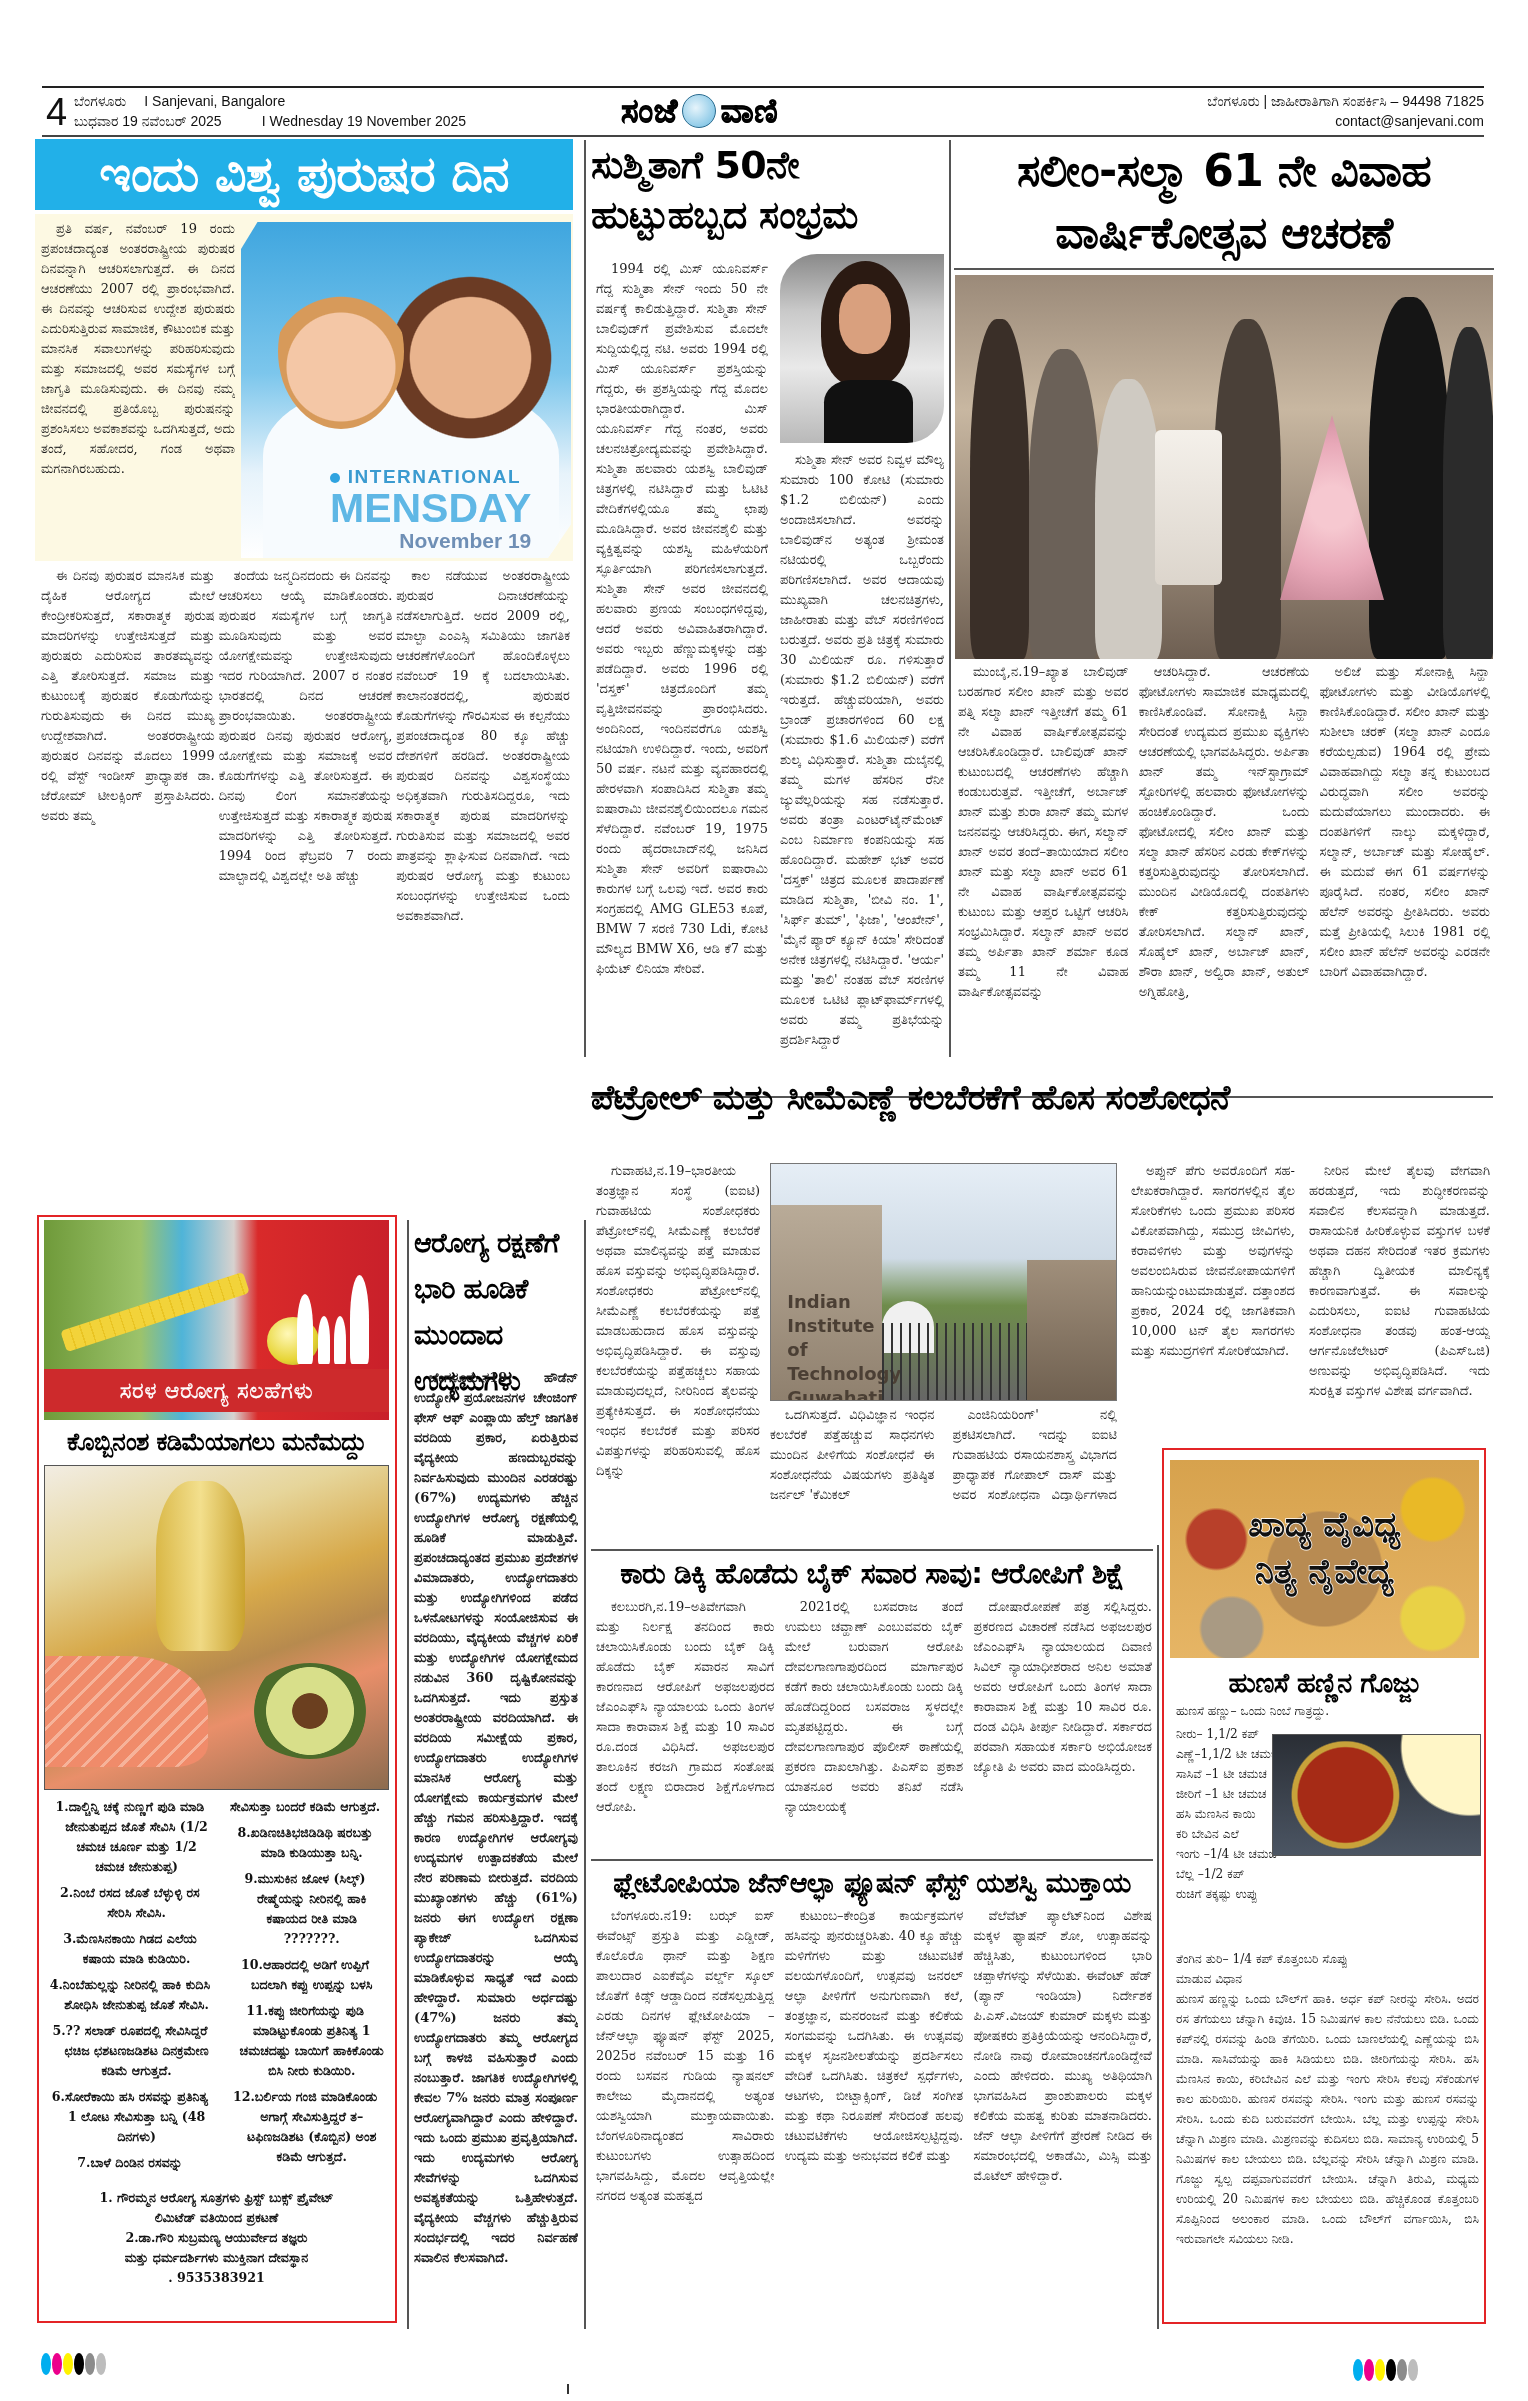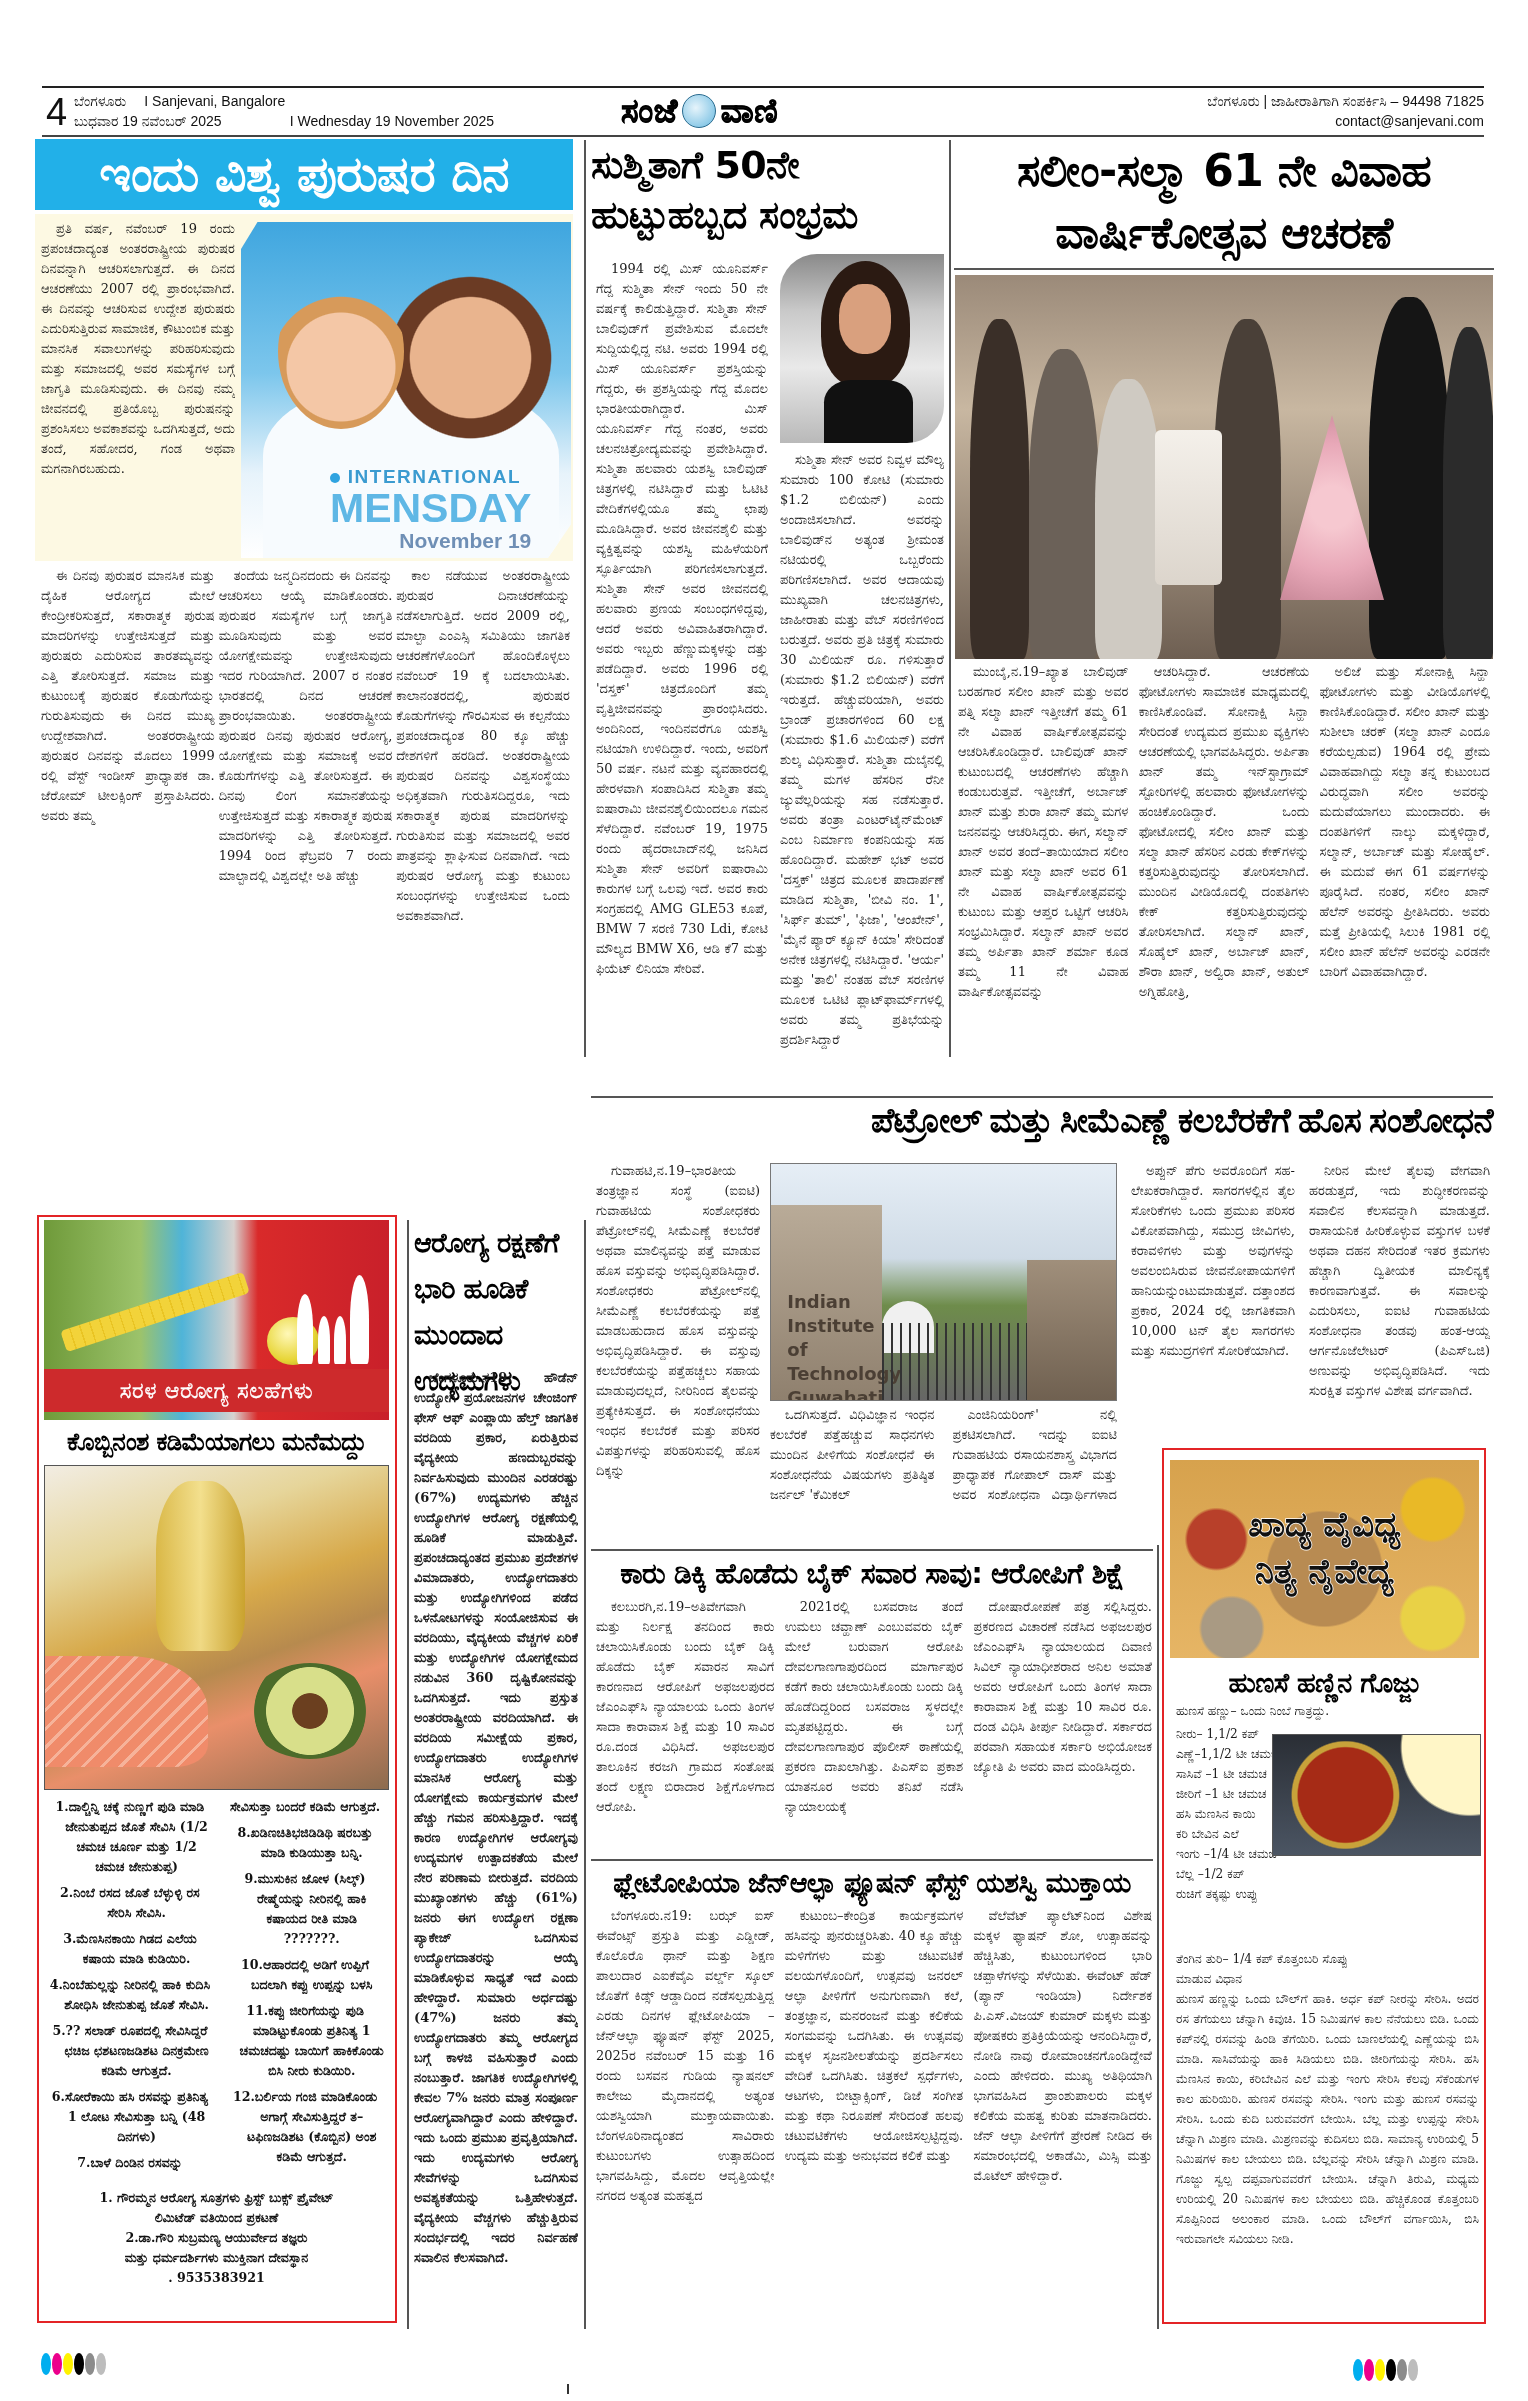--- a/index.html
+++ b/index.html
@@ -56,21 +56,21 @@
   .sal-head { left: 954px; top: 140px; width: 540px; height: 126px; font-size: 44px; line-height: 62px; text-align: center; }
   .sal-rule-top { left: 954px; top: 268px; width: 540px; }
   .sal-photo { left: 955px; top: 275px; width: 538px; height: 384px; background: linear-gradient(180deg, #9b8a79 0%, #c8b7a1 35%, #6e5f52 100%); overflow: hidden; }
   .sal-photo .p { position: absolute; border-radius: 45% 45% 10% 10%; }
   .sal-photo .cake1 { position: absolute; left: 200px; top: 155px; width: 67px; height: 155px; background: linear-gradient(180deg, #f4f0ea, #dcd5cc); border-radius: 6px; }
   .sal-photo .cake2 { position: absolute; left: 325px; top: 140px; width: 104px; height: 185px; background: radial-gradient(circle, #f6c8d0 20%, #e8a8b8 60%, #c88898 100%); clip-path: polygon(50% 0, 100% 100%, 0 100%); }
   .sal-text { left: 958px; top: 662px; width: 532px; height: 393px; display: grid; grid-template-columns: repeat(3, 1fr); column-gap: 10.4px; }
 
   
   .pet-rule { left: 591px; top: 1096px; width: 902px; }
-  .pet-head { left: 591px; top: 1099px; width: 902px; height: 44px; font-size: 34px; line-height: 44px; text-align: right; font-family: Liberation Serif, serif; }
+  .pet-head { left: 591px; top: 1075px; width: 902px; height: 44px; font-size: 34px; line-height: 44px; text-align: left; }
   .pet-col1 { left: 596px; top: 1161px; width: 164px; height: 340px; }
   .iit-photo { left: 770px; top: 1163px; width: 347px; height: 238px; border: 1.5px solid #777; background: linear-gradient(180deg, #e6eef6 0%, #cfdbe6 40%, #6e8c4b 60%, #666 100%); overflow: hidden; }
   .iit-photo .wall-l { position: absolute; left: 0; top: 41px; width: 111px; height: 200px; background: linear-gradient(180deg, #b9ab98, #8e7f6d); }
   .iit-photo .wall-r { position: absolute; right: 0; top: 96px; width: 89px; height: 148px; background: linear-gradient(180deg, #a08f7b, #6d5e4e); }
   .iit-photo .gate { position: absolute; left: 111px; top: 159px; width: 148px; height: 81px; background: repeating-linear-gradient(90deg, #333 0 2.2px, transparent 2.2px 9px); }
   .iit-photo .kiosk { position: absolute; left: 111px; top: 137px; width: 52px; height: 52px; background: #f0f0f0; border-radius: 50% 50% 0 0; }
   .iit-photo .sign { position: absolute; left: 16.3px; top: 126px; font-family: "DejaVu Sans", sans-serif; font-weight: 700; font-size: 18px; line-height: 24px; color: #4b3f34; }
   .iit-caption-below { left: 770px; top: 1405px; width: 347px; height: 96px; display: grid; grid-template-columns: 1fr 1fr; column-gap: 18px; }
   .pet-col3 { left: 1131px; top: 1161px; width: 164px; height: 340px; }
   .pet-col4 { left: 1309px; top: 1161px; width: 181px; height: 340px; }
@@ -129,21 +129,21 @@
 </style>
 </head>
 <body>
 
 <div class="abs mast-top-rule"></div>
 <div class="abs page-no">4</div>
 <div class="abs mast-l1">
   <span>ಬೆಂಗಳೂರು</span><span class="sep">I Sanjevani, Bangalore</span>
 </div>
 <div class="abs mast-l2">
-  <span>ಬುಧವಾರ 19 ನವೆಂಬರ್ 2025</span><span class="sep" style="margin-left:68px">I Wednesday  19 November 2025</span>
+  <span>ಬುಧವಾರ 19 ನವೆಂಬರ್ 2025</span><span class="sep" style="margin-left:40px">I Wednesday  19 November 2025</span>
 </div>
 <div class="abs logo">
   <span>ಸಂಜೆ</span>
   <span class="globe"></span>
   <span>ವಾಣಿ</span>
 </div>
 <div class="abs mast-r1">ಬೆಂಗಳೂರು  |  ಜಾಹೀರಾತಿಗಾಗಿ ಸಂಪರ್ಕಿಸಿ – 94498 71825</div>
 <div class="abs mast-r2">contact@sanjevani.com</div>
 <div class="abs mast-bottom-rule"></div>
 

